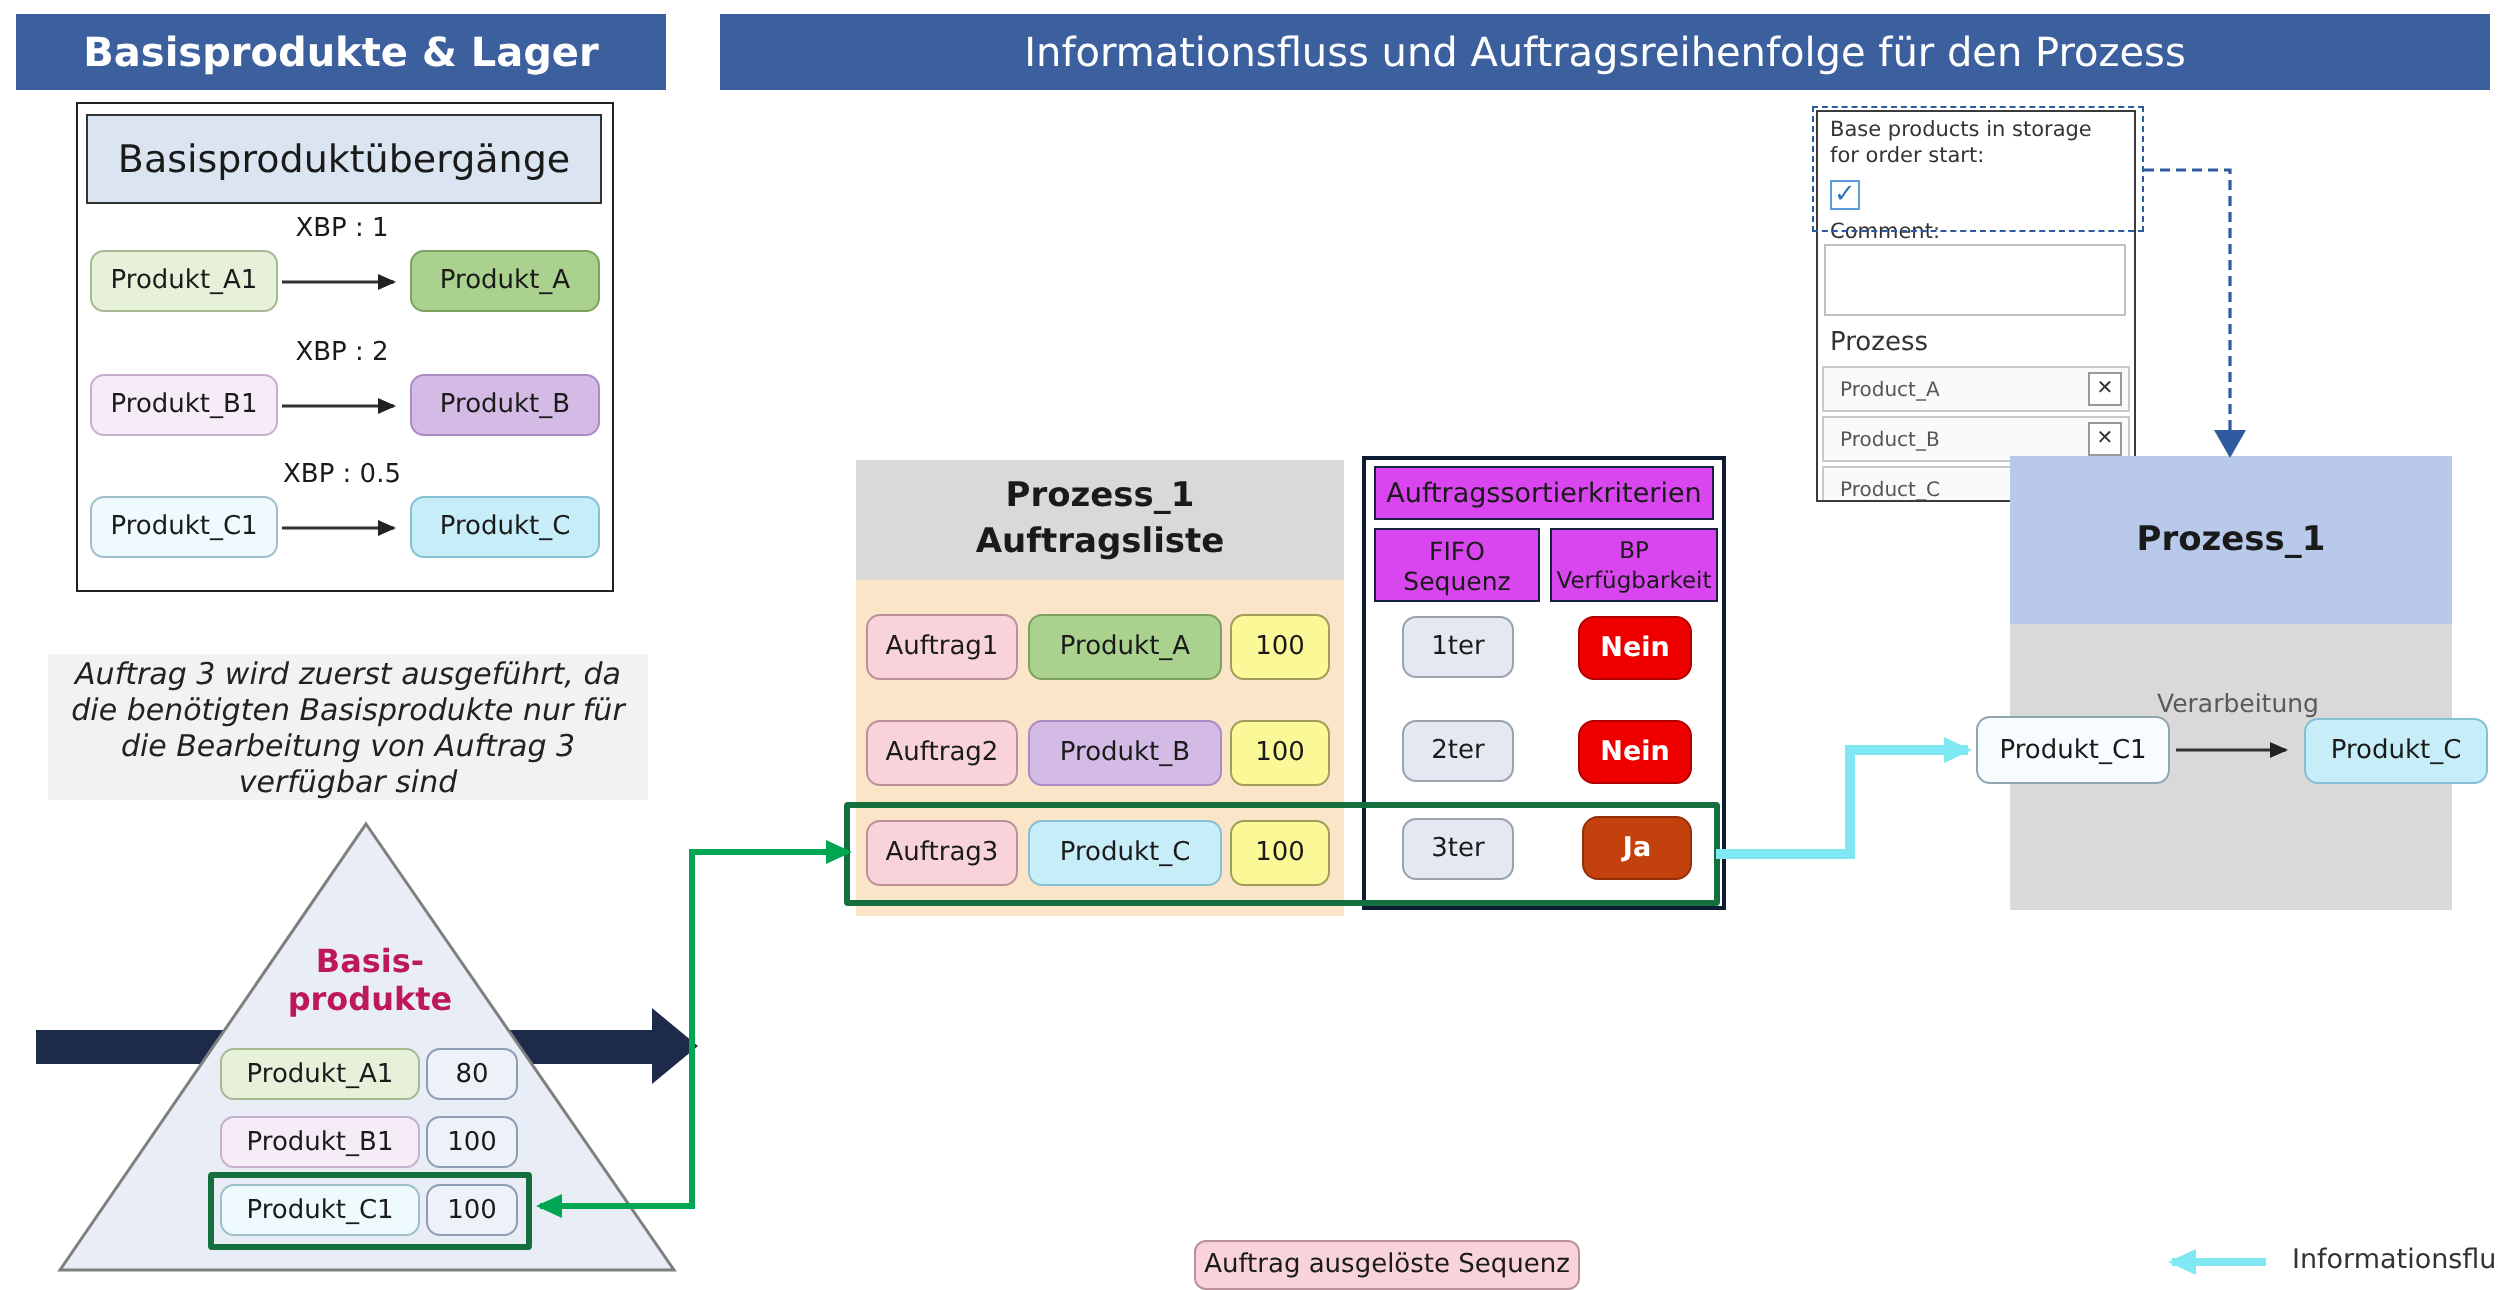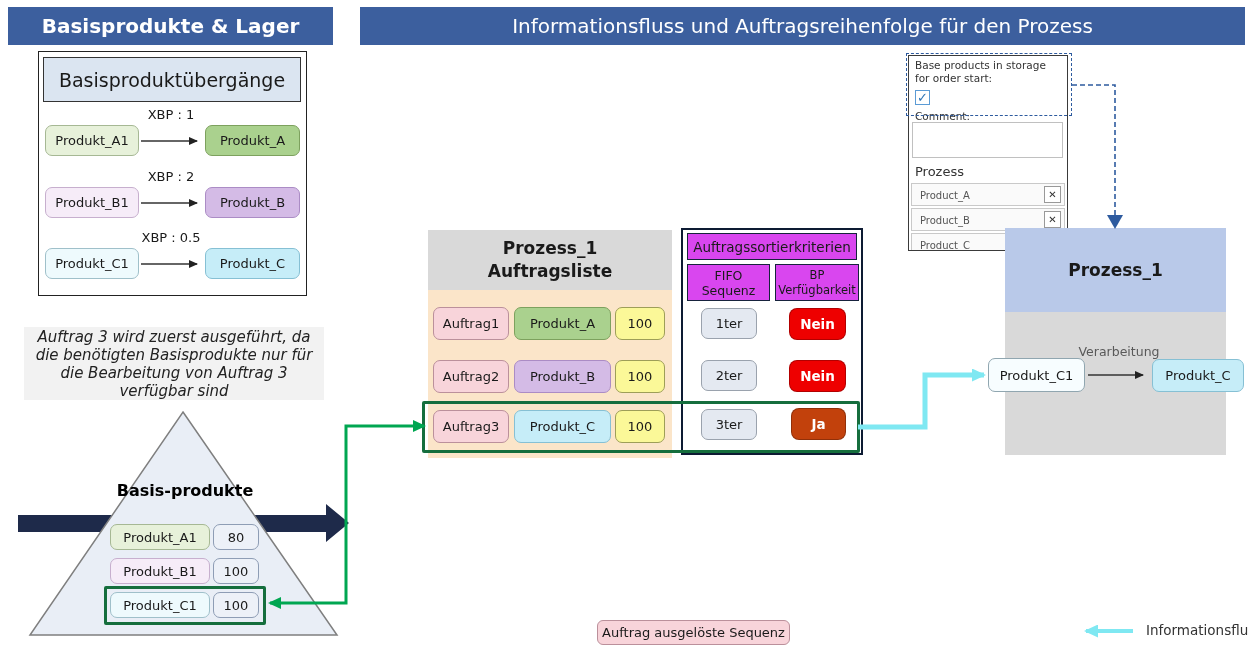--- a/index.html
+++ b/index.html
@@ -69,21 +69,21 @@
       <span>Produkt_C1</span>
     </div>
   <div class="abs chip fill-c" style="left:205px;top:248px;width:95px;height:31px;">
       <span>Produkt_C</span>
     </div>
 
   <div class="abs center" style="left:24px;top:327px;width:300px;height:73px;background:#f2f2f2;font-style:italic;font-size:15px;line-height:18px;color:#222;padding:1px 6px;">
     <span>Auftrag 3 wird zuerst ausgeführt, da die benötigten Basisprodukte nur für die Bearbeitung von Auftrag 3 verfügbar sind</span>
   </div>
 
-  <div class="abs center" style="left:118px;top:470px;width:134px;height:40px;font-weight:bold;font-size:16px;color:#000000;line-height:19px;flex-direction:row;">
+  <div class="abs center" style="left:118px;top:470px;width:134px;height:40px;font-weight:bold;font-size:16px;color:#be185d;line-height:19px;flex-direction:column;">
     <span>Basis-</span>
     <span>produkte</span>
   </div>
 
   <div class="abs chip fill-a1" style="left:110px;top:524px;width:100px;height:26px;">
       <span>Produkt_A1</span>
     </div>
   <div class="abs chip fill-qtygray" style="left:213px;top:524px;width:46px;height:26px;">
       <span>80</span>
     </div>

